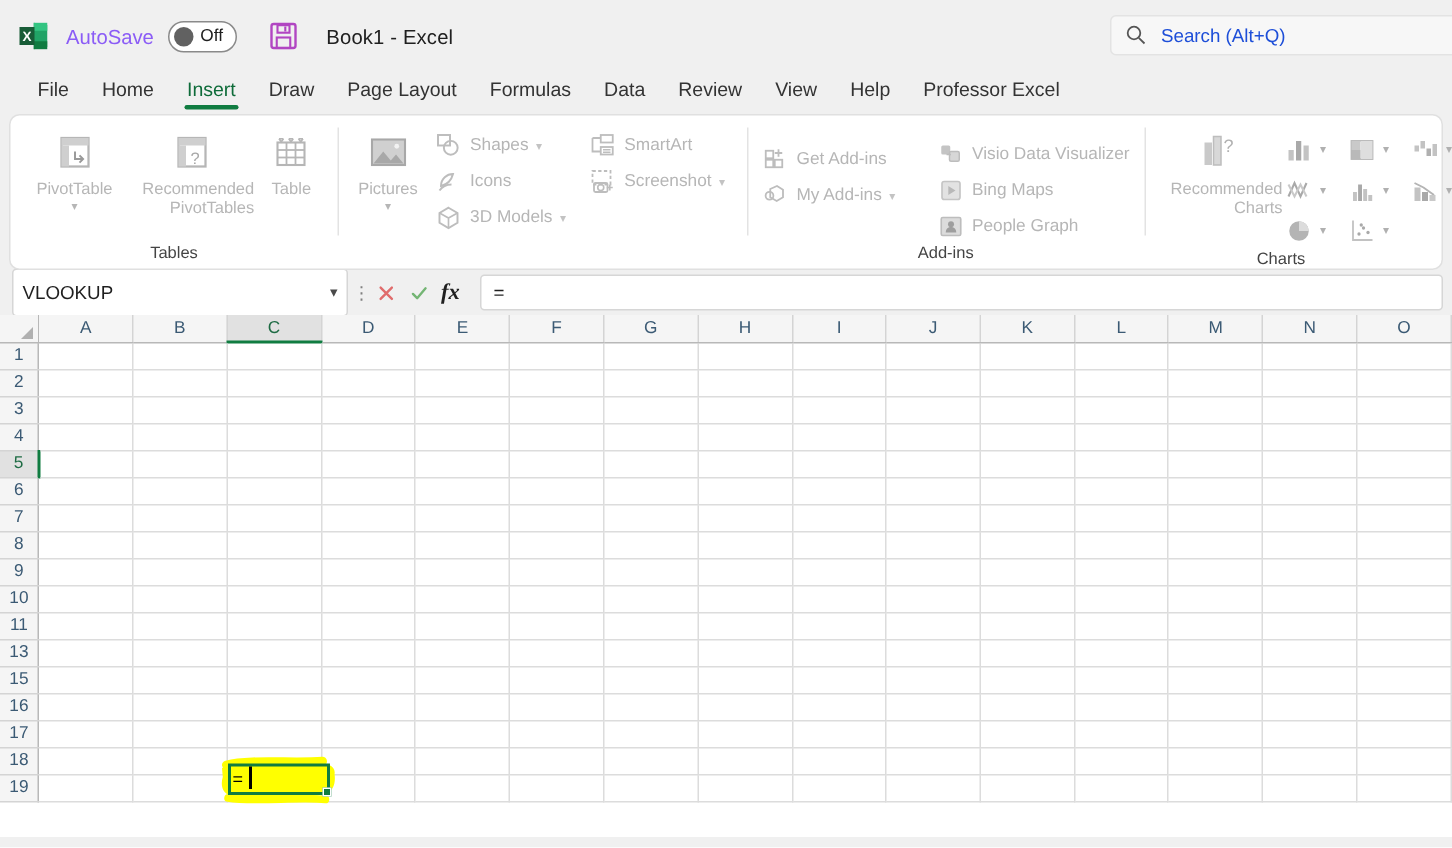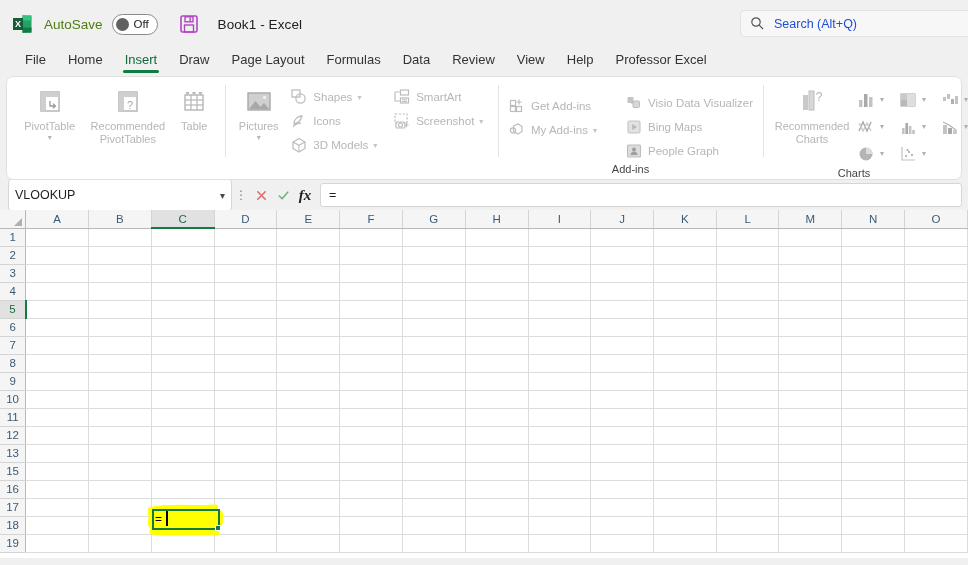--- a/index.html
+++ b/index.html
@@ -14,21 +14,21 @@
   
   .titlebar {
     height: 48px; background: #f0f0f0;
     display: flex; align-items: center; padding-left: 12px;
     position: relative;
   }
   .xl-logo {
     width: 20px; height: 20px; position: relative; flex: 0 0 auto;
     margin-right: 12px;
   }
-  .autosave-label { font-size: 13.5px; color: #4d7c0f; margin-right: 9px; }
+  .autosave-label { font-size: 13.5px; color: #8b5cf6; margin-right: 9px; }
   .toggle {
     width: 46px; height: 21px; border-radius: 11px;
     border: 1px solid #8a8a8a; background: #ffffff;
     display: flex; align-items: center; padding: 0 3px;
     margin-right: 20px; cursor: pointer;
   }
   .toggle .knob {
     width: 13px; height: 13px; border-radius: 50%;
     background: #616161; flex: 0 0 auto;
   }
@@ -82,21 +82,21 @@
   .grow { display: flex; align-items: flex-start; flex: 1; padding: 0 6px; }
   .glabel { font-size: 11px; color: #444444; text-align: center; padding-bottom: 1px; }
 
   
   .bigbtn {
     width: 74px; display: flex; flex-direction: column;
     align-items: center; padding-top: 4px; cursor: pointer;
   }
   .bigbtn .ico { height: 32px; display:flex; align-items:center; justify-content:center; }
   .bigbtn .lbl {
-    font-size: 11px; color: #b6b6b6; text-align: center;
+    font-size: 11px; color: #b6b6b6; text-align: right;
     line-height: 12.5px; margin-top: 2px;
   }
   .bigbtn .caret { font-size: 8px; color: #b6b6b6; line-height: 8px; margin-top:1px; }
 
   
   .smallcol { display: flex; flex-direction: column; justify-content: flex-start; padding-top: 3px; }
   .smallbtn {
     display: flex; align-items: center; height: 24px;
     padding: 0 4px; cursor: pointer; white-space: nowrap;
   }
@@ -115,21 +115,21 @@
   .fbar { height: 30px; display: flex; align-items: center; padding: 3px 0 3px 8px; background: #f0f0f0; }
   .namebox {
     width: 224px; height: 32px; background: #ffffff;
     border: 1px solid #d6d6d6; border-radius: 3px;
     display: flex; align-items: center; padding: 0 6px;
     font-size: 12.5px; color: #1f1f1f; cursor: pointer;
   }
   .namebox .nbtext { flex: 1; }
   .namebox .nbcaret { font-size: 10px; color: #4a4a4a; }
   .dotsep { width: 18px; text-align: center; font-size: 12px; color: #808080; line-height: 11px; cursor: pointer; letter-spacing:0; }
-  .fbtn { width: 22px; height: 22px; display:flex; align-items:center; justify-content:center; cursor:pointer; }
+  .fbtn { width: 22px; height: 22px; display:flex; align-items:center; justify-content:flex-start; cursor:pointer; }
   .fbtn svg { display:block; }
   .fxlabel { font-family: "Liberation Serif", serif; font-style: italic; font-size: 15px; color: #1f1f1f; font-weight: 700; }
   .formulainput {
     flex: 1; height: 24px; margin-left: 4px; margin-right: 6px;
     background: #ffffff; border: 1px solid #d6d6d6; border-radius: 3px;
     display: flex; align-items: center; padding: 0 8px;
     font-size: 12.5px; color: #1f1f1f; cursor: text;
   }
 
   
@@ -285,20 +285,21 @@
               <line x1="11" y1="7" x2="11" y2="22" stroke="#b6b6b6" stroke-width="1.2"></line>
               <line x1="17" y1="7" x2="17" y2="22" stroke="#b6b6b6" stroke-width="1.2"></line>
               <path d="M6 4.5 l3 0 M6 4.5 l1.5 2 l1.5 -2" fill="none" stroke="#b6b6b6" stroke-width="1.1"></path>
               <path d="M12.5 4.5 l3 0 M12.5 4.5 l1.5 2 l1.5 -2" fill="none" stroke="#b6b6b6" stroke-width="1.1"></path>
               <path d="M19 4.5 l3 0 M19 4.5 l1.5 2 l1.5 -2" fill="none" stroke="#b6b6b6" stroke-width="1.1"></path>
             </svg>
           </div>
           <div class="lbl">Table</div>
         </div>
       </div>
+      <div class="glabel">Tables</div>
     </div>
 
     <div class="rgroup" style="width:273px">
       <div class="grow">
         <div class="bigbtn" style="width:56px">
           <div class="ico">
             <svg viewBox="0 0 30 28" width="30" height="28">
               <rect x="4" y="5" width="22" height="17" fill="#d0d0d0" stroke="#a8a8a8" stroke-width="1.4"></rect>
               <circle cx="20.5" cy="9.5" r="1.6" fill="#f2f2f2"></circle>
               <path d="M5 21 l6.5 -8 l5 6 l3.5 -4 l5 6 Z" fill="#a8a8a8"></path>
@@ -774,38 +775,20 @@
             <td class="cell"></td>
             <td class="cell"></td>
             <td class="cell"></td>
             <td class="cell"></td>
             <td class="cell"></td>
             <td class="cell"></td>
             <td class="cell"></td>
             <td class="cell"></td>
           </tr>
           <tr>
-            <th class="rowhead">12</th>
-            <td class="cell"></td>
-            <td class="cell"></td>
-            <td class="cell"></td>
-            <td class="cell"></td>
-            <td class="cell"></td>
-            <td class="cell"></td>
-            <td class="cell"></td>
-            <td class="cell"></td>
-            <td class="cell"></td>
-            <td class="cell"></td>
-            <td class="cell"></td>
-            <td class="cell"></td>
-            <td class="cell"></td>
-            <td class="cell"></td>
-            <td class="cell"></td>
-          </tr>
-          <tr>
             <th class="rowhead">13</th>
             <td class="cell"></td>
             <td class="cell"></td>
             <td class="cell"></td>
             <td class="cell"></td>
             <td class="cell"></td>
             <td class="cell"></td>
             <td class="cell"></td>
             <td class="cell"></td>
             <td class="cell"></td>

